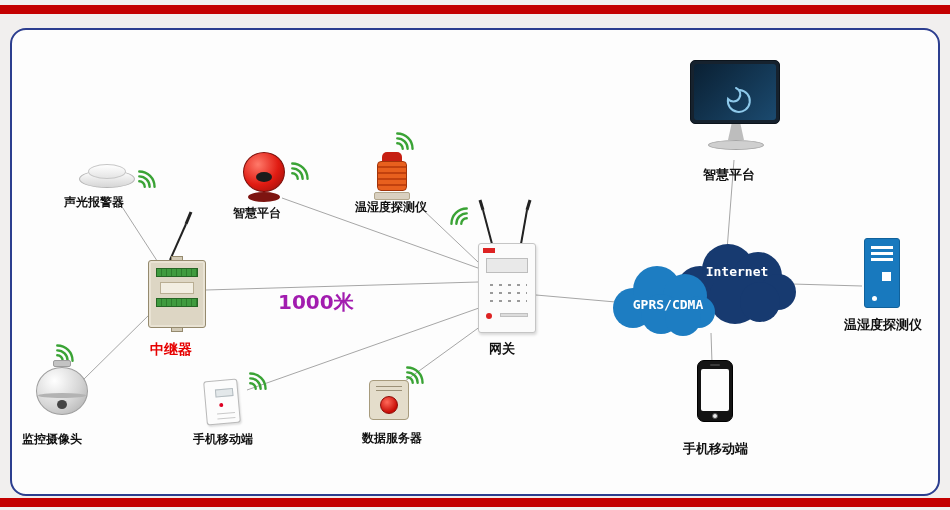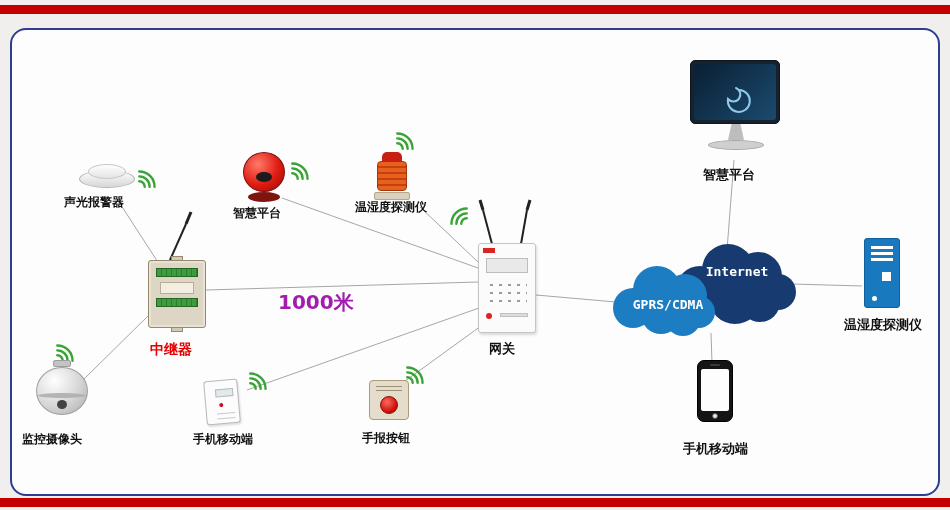--- a/index.html
+++ b/index.html
@@ -314,17 +314,17 @@
   <div class="home"></div>
 </div>
 
 <div class="lbl" style="left:64px; top:194px;">声光报警器</div>
 <div class="lbl" style="left:233px; top:205px;">智慧平台</div>
 <div class="lbl" style="left:355px; top:199px;">温湿度探测仪</div>
 <div class="lbl red" style="left:150px; top:341px;">中继器</div>
 <div class="lbl blue" style="left:278px; top:261px;">1000米</div>
 <div class="lbl" style="left:22px; top:431px;text-align:right;">监控摄像头</div>
 <div class="lbl" style="left:193px; top:431px;">手机移动端</div>
-<div class="lbl" style="left:362px; top:430px;">手报按钮</div>
+<div class="lbl" style="left:362px; top:430px;">数据服务器</div>
 <div class="lbl md" style="left:489px; top:340px;font-family:Liberation Serif, serif;">网关</div>
 <div class="lbl md" style="left:703px; top:166px;">智慧平台</div>
 <div class="lbl md" style="left:844px; top:316px;">温湿度探测仪</div>
 <div class="lbl md" style="left:683px; top:440px;">手机移动端</div>
 
 </body></html>

